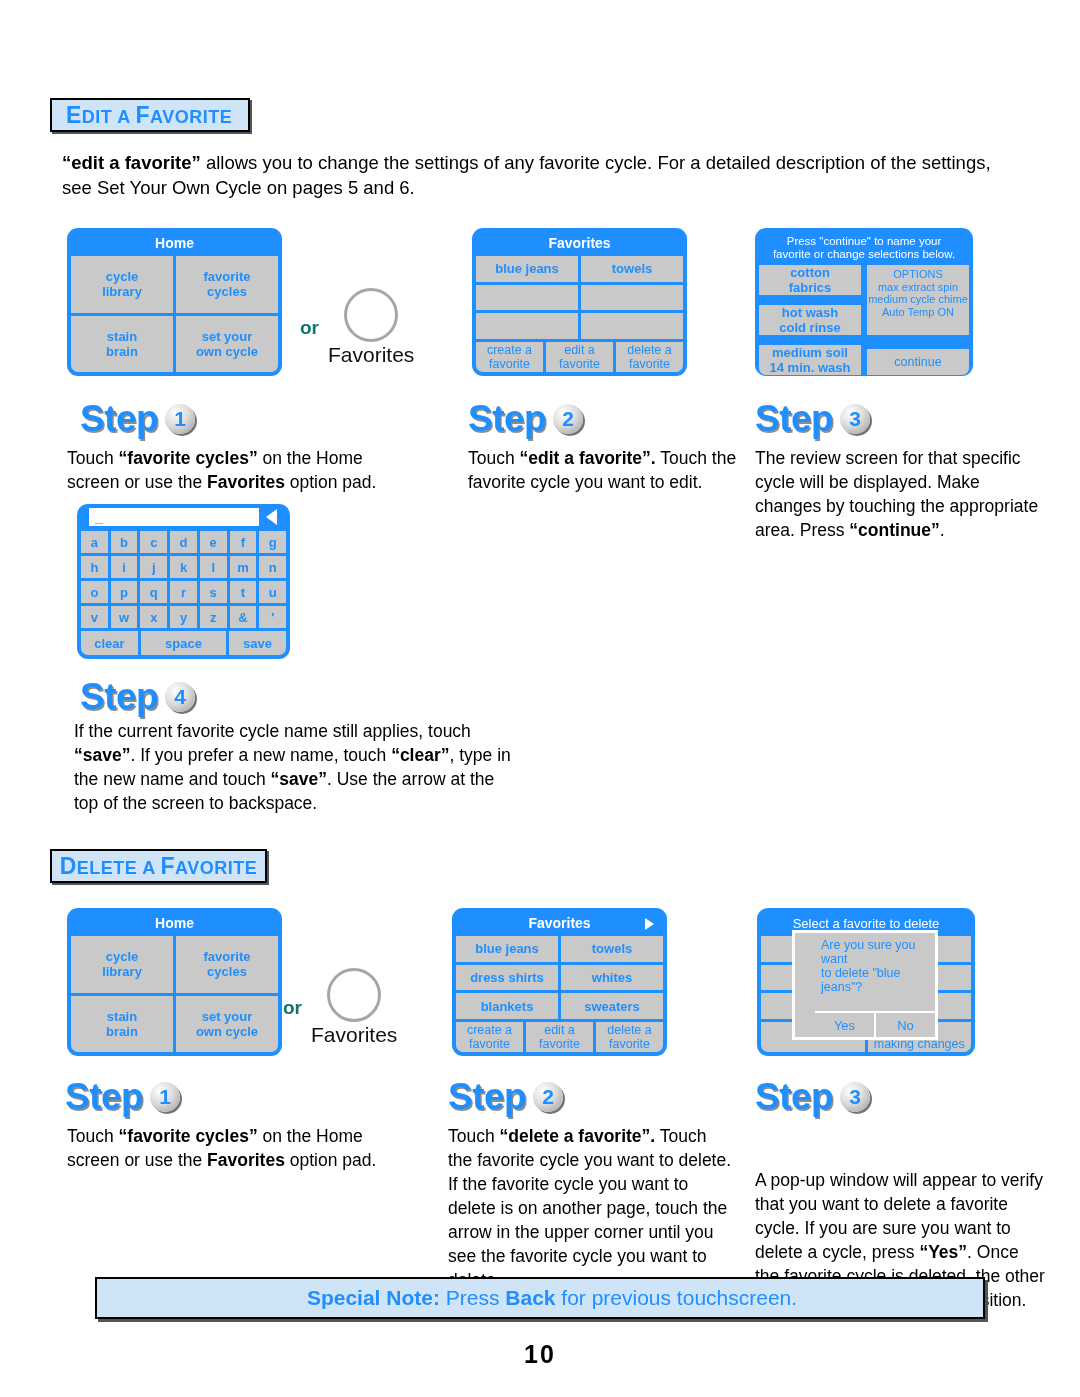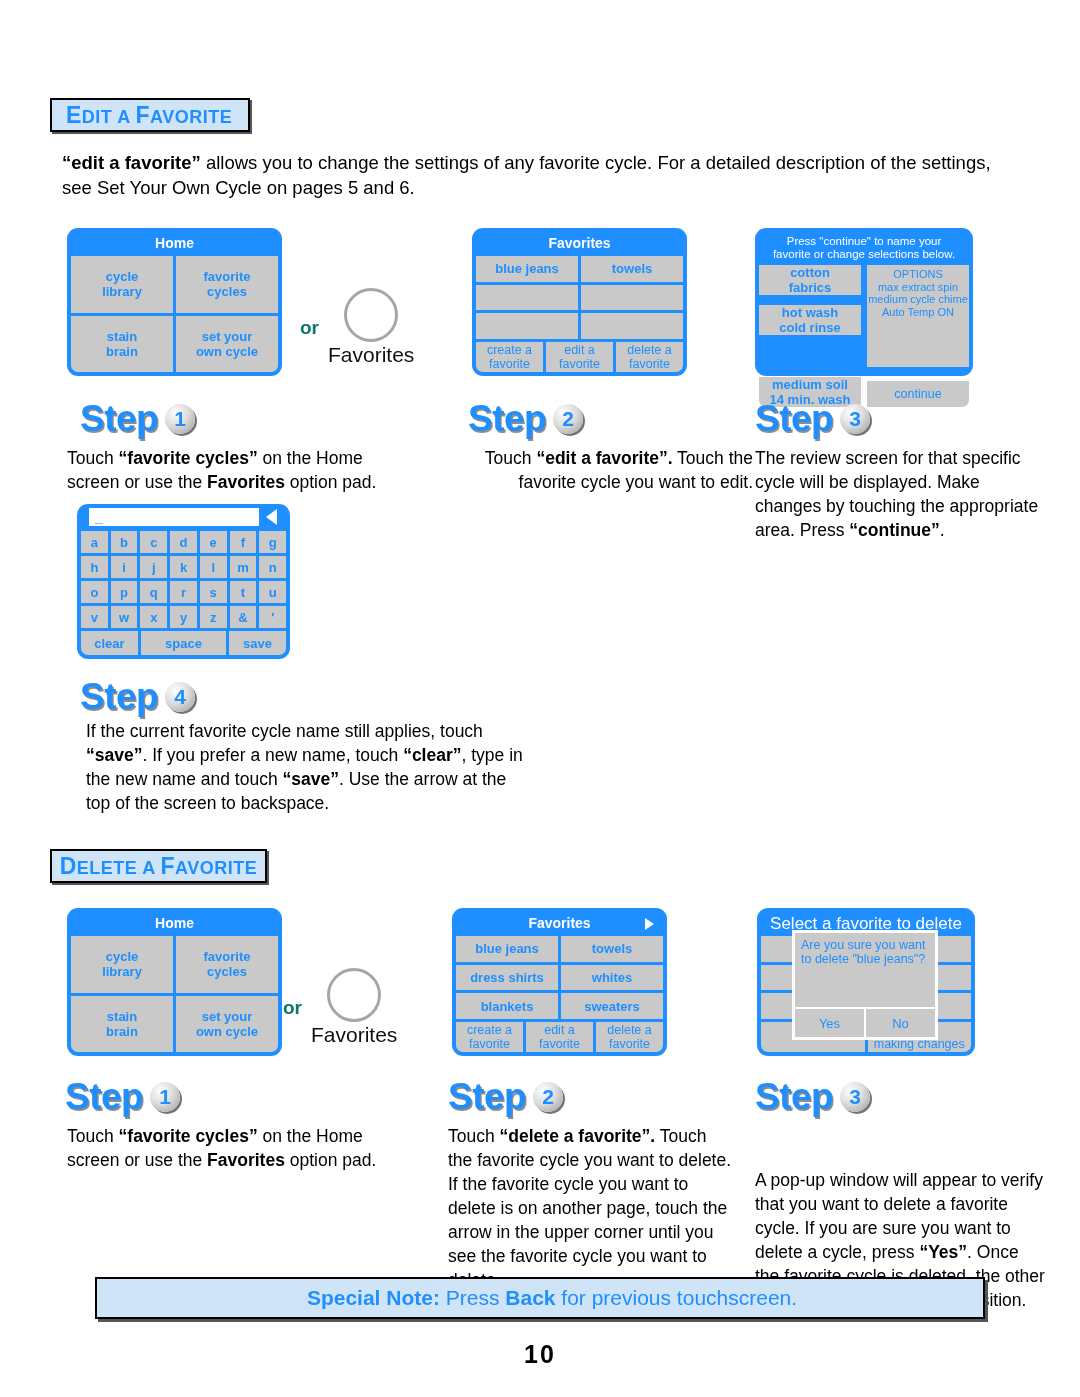--- a/index.html
+++ b/index.html
@@ -189,20 +189,21 @@
   }
   .para b { font-weight: bold; }
 
   
   .popup {
     position: absolute;
     background: #c9c9c9;
     border: 3px solid #ffffff;
     display: flex;
     flex-direction: column;
+    padding-left: 20px;
   }
   .popup-msg {
     flex: 1;
     color: #1f8fff;
     font-size: 12.5px;
     line-height: 14px;
     padding: 5px 6px;
   }
   .popup-btns { display: flex; height: 30px; border-top: 2px solid #ffffff; margin-top: 12px; }
   .popup-btn {
@@ -324,21 +325,21 @@
   <div class="screen-body" style="flex-direction:row;">
     <div style="flex:1; display:flex; flex-direction:column; gap:10px;">
       <div class="key">
         <span>cotton</span>
         <span>fabrics</span>
       </div>
       <div class="key">
         <span>hot wash</span>
         <span>cold rinse</span>
       </div>
-      <div class="key" style="border-bottom-left-radius:7px;margin-top:32px;">
+      <div class="key" style="border-bottom-left-radius:7px;">
         <span>medium soil</span>
         <span>14 min. wash</span>
       </div>
     </div>
     <div style="flex:1; display:flex; flex-direction:column; gap:14px; margin-left:3px;">
       <div class="key tiny" style="flex:3; justify-content:flex-start; padding-top:3px;">
         <span>OPTIONS</span>
         <span>max extract spin</span>
         <span>medium cycle chime</span>
         <span>Auto Temp ON</span>
@@ -351,21 +352,21 @@
 <div class="step" style="left:80px; top:398px;">
   <span class="step-word">Step</span>
   <span class="step-badge">1</span>
 </div>
 <div class="para" style="left:67px; top:446px; width:320px;">Touch <b>“favorite cycles”</b> on the Home screen or use the <b>Favorites</b> option pad.</div>
 
 <div class="step" style="left:468px; top:398px;">
   <span class="step-word">Step</span>
   <span class="step-badge">2</span>
 </div>
-<div class="para" style="left:468px; top:446px; width:285px;text-align:right;">Touch <b>“edit a favorite”.</b> Touch the favorite cycle you want to edit.</div>
+<div class="para" style="left:468px; top:446px; width:285px;">Touch <b>“edit a favorite”.</b> Touch the favorite cycle you want to edit.</div>
 
 <div class="step" style="left:755px; top:398px;">
   <span class="step-word">Step</span>
   <span class="step-badge">3</span>
 </div>
 <div class="para" style="left:755px; top:446px; width:290px;">The review screen for that specific cycle will be displayed.  Make changes by touching the appropriate area. Press <b>“continue”</b>.</div>
 
 <div class="screen" style="left:77px; top:504px; width:213px; height:155px; padding:0 4px 4px 4px;">
   <div class="kb-input-row">
     <div class="kb-input">
@@ -416,21 +417,21 @@
       <div class="kb-key kb-wide" style="flex:3;">space</div>
       <div class="kb-key kb-wide" style="flex:2; border-bottom-right-radius:7px;">save</div>
     </div>
   </div>
 </div>
 
 <div class="step" style="left:80px; top:676px;">
   <span class="step-word">Step</span>
   <span class="step-badge">4</span>
 </div>
-<div class="para" style="left:86px; top:719px; width:445px;">If the current favorite cycle name still applies, touch <b>“save”</b>.  If you prefer a new name, touch <b>“clear”</b>, type in the new name and touch <b>“save”</b>.  Use the arrow at the top of the screen to backspace.</div>
+<div class="para" style="left:74px; top:719px; width:445px;">If the current favorite cycle name still applies, touch <b>“save”</b>.  If you prefer a new name, touch <b>“clear”</b>, type in the new name and touch <b>“save”</b>.  Use the arrow at the top of the screen to backspace.</div>
 
 <div class="section-header" style="left:50px; top:849px; width:217px; height:34px;justify-content:center;">
   <span class="sh-text">
     <span class="sh-cap">D</span><span class="sh-small">ELETE A </span><span class="sh-cap">F</span><span class="sh-small">AVORITE</span>
   </span>
 </div>
 
 <div class="screen" style="left:67px; top:908px; width:215px; height:148px;">
   <div class="screen-title">Home</div>
   <div class="screen-body">
@@ -494,21 +495,21 @@
       </div>
       <div class="key light">
         <span>delete a</span>
         <span>favorite</span>
       </div>
     </div>
   </div>
 </div>
 
 <div class="screen" style="left:757px; top:908px; width:218px; height:148px;">
-  <div class="screen-title" style="font-weight:normal; font-size:17px;">Select a favorite to delete</div>
+  <div class="screen-title" style="font-weight:normal; font-size:13px;">Select a favorite to delete</div>
   <div class="screen-body">
     <div class="srow">
       <div class="key">b</div>
       <div class="key blank"></div>
     </div>
     <div class="srow">
       <div class="key blank"></div>
       <div class="key blank"></div>
     </div>
     <div class="srow">

